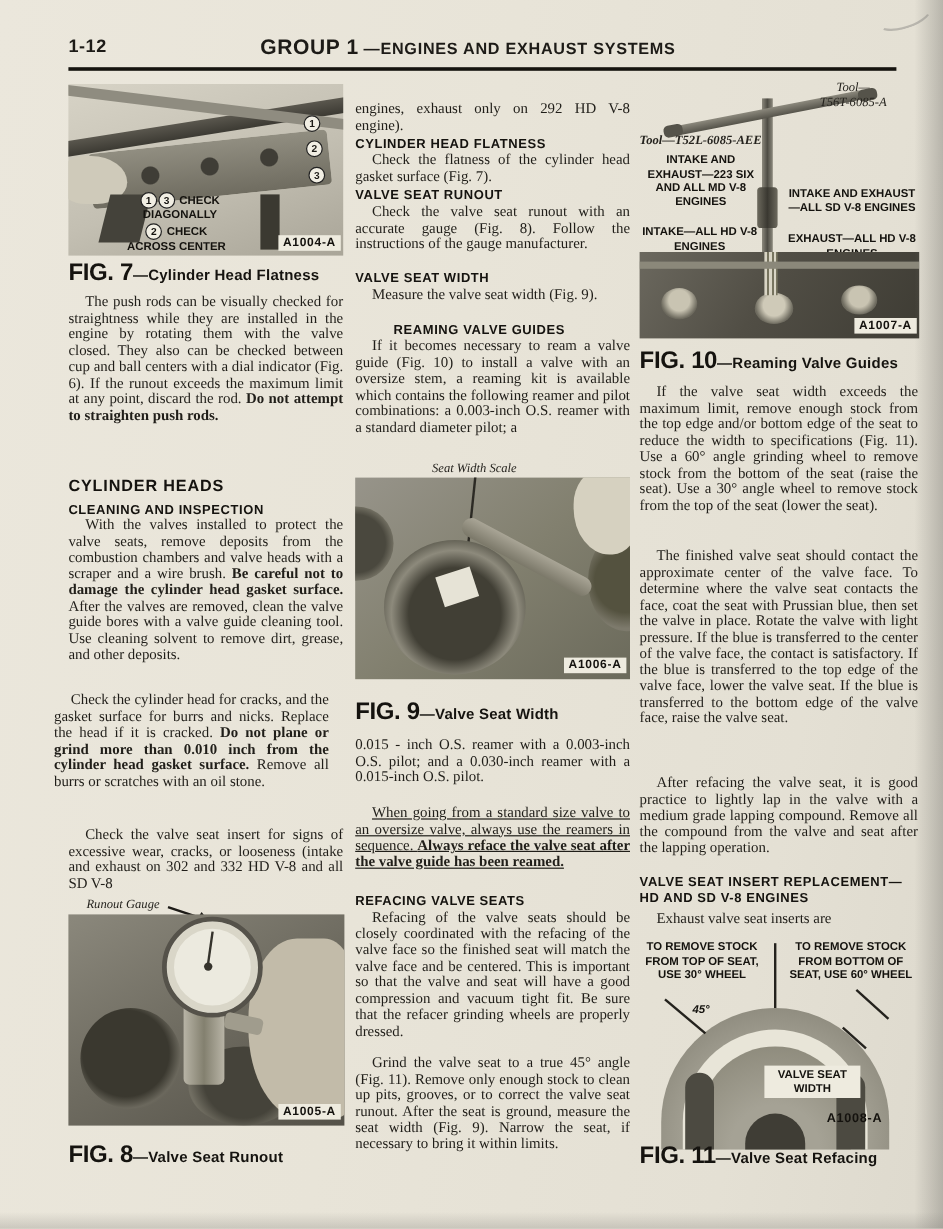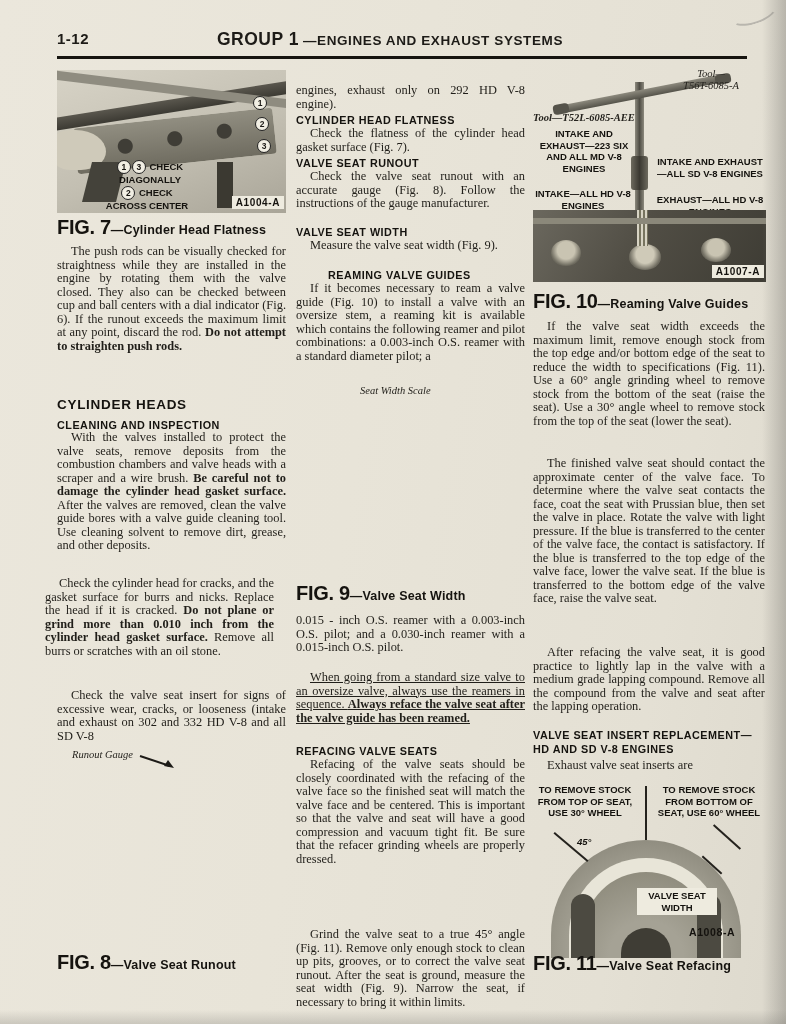--- a/index.html
+++ b/index.html
@@ -84,52 +84,73 @@
     <span>Check the cylinder head for cracks, and the gasket surface for burrs and nicks. Replace the head if it is cracked. </span><b>Do not plane or grind more than 0.010 inch from the cylinder head gasket surface.</b><span> Remove all burrs or scratches with an oil stone.</span>
   </div>
 
   <div class="abs body-text indent" style="left:57px;top:689px;width:229px;">Check the valve seat insert for signs of excessive wear, cracks, or looseness (intake and exhaust on 302 and 332 HD V-8 and all SD V-8</div>
 
   <div class="itlabel" style="left:72px;top:749px;">Runout Gauge</div>
   <svg class="abs" style="left:138px;top:752px;" width="40" height="18">
     <line x1="2" y1="4" x2="32" y2="14" stroke="#1d1b17" stroke-width="2"></line>
     <polygon points="36,16 26,14 30,8" fill="#1d1b17"></polygon>
   </svg>
+  <div class="photo" style="left:57px;top:762px;width:230px;height:176px;background:linear-gradient(150deg,#8b887c 0%,#6e6b60 50%,#545148 100%);">
+    <div class="shape" style="left:10px;top:78px;width:84px;height:84px;border-radius:50%;background:radial-gradient(circle at 45% 45%,#3a382f 55%,#6b685d 70%,#4a473f 100%);"></div>
+    <div class="shape" style="left:100px;top:110px;width:92px;height:66px;border-radius:50%;background:radial-gradient(circle at 50% 40%,#45433a 55%,#716e62 75%);"></div>
+    <div class="shape" style="left:150px;top:20px;width:90px;height:150px;background:#c2bba9;border-radius:45% 30% 20% 50%;"></div>
+    <div class="shape" style="left:96px;top:62px;width:34px;height:80px;background:linear-gradient(90deg,#b8b4a6,#83806f,#b8b4a6);border-radius:5px;"></div>
+    <div class="shape" style="left:78px;top:2px;width:76px;height:76px;border-radius:50%;background:#eceadf;border:4px solid #55524a;box-shadow:inset 0 0 0 6px #d9d6c8;"></div>
+    <div class="shape" style="left:115px;top:14px;width:2px;height:30px;background:#35332c;transform-origin:bottom center;transform:rotate(8deg);"></div>
+    <div class="shape" style="left:113px;top:40px;width:7px;height:7px;border-radius:50%;background:#35332c;"></div>
+    <div class="shape" style="left:130px;top:84px;width:32px;height:14px;background:#a09c8d;border-radius:4px;transform:rotate(12deg);"></div>
+    <div class="chip" style="right:3px;bottom:5px;">A1005-A</div>
+  </div>
   <div class="abs figcap" style="left:57px;top:951px;">
     <span class="figno">FIG. 8</span><span class="figtitle">—Valve Seat Runout</span>
   </div>
 
   <div class="abs body-text" style="left:296px;top:84px;width:229px;">engines, exhaust only on 292 HD V-8 engine).</div>
 
   <div class="abs sub-head" style="left:296px;top:114px;">CYLINDER HEAD FLATNESS</div>
   <div class="abs body-text indent" style="left:296px;top:127px;width:229px;">Check the flatness of the cylinder head gasket surface (Fig. 7).</div>
 
   <div class="abs sub-head" style="left:296px;top:157px;">VALVE SEAT RUNOUT</div>
   <div class="abs body-text indent" style="left:296px;top:170px;width:229px;">Check the valve seat runout with an accurate gauge (Fig. 8). Follow the instructions of the gauge manufacturer.</div>
 
   <div class="abs sub-head" style="left:296px;top:226px;">VALVE SEAT WIDTH</div>
   <div class="abs body-text indent" style="left:296px;top:239px;width:229px;">Measure the valve seat width (Fig. 9).</div>
 
   <div class="abs sub-head" style="left:296px;top:269px;padding-left:32px;">REAMING VALVE GUIDES</div>
   <div class="abs body-text indent" style="left:296px;top:282px;width:229px;">If it becomes necessary to ream a valve guide (Fig. 10) to install a valve with an oversize stem, a reaming kit is available which contains the following reamer and pilot combinations: a 0.003-inch O.S. reamer with a standard diameter pilot; a</div>
 
   <div class="itlabel" style="left:360px;top:385px;">Seat Width Scale</div>
+  <div class="photo" style="left:296px;top:398px;width:229px;height:168px;background:linear-gradient(140deg,#97948a 0%,#82806f 50%,#6b6a5b 100%);">
+    <div class="shape" style="left:96px;top:-4px;width:2px;height:66px;background:#2c2a24;transform:rotate(6deg);"></div>
+    <div class="shape" style="left:24px;top:52px;width:118px;height:112px;border-radius:50%;background:radial-gradient(circle at 50% 55%,#413f35 45%,#8d8a7c 62%,#5b594d 75%);"></div>
+    <div class="shape" style="left:-30px;top:24px;width:62px;height:62px;border-radius:50%;background:radial-gradient(circle,#4a483e 55%,#7d7a6c 75%);"></div>
+    <div class="shape" style="left:194px;top:44px;width:64px;height:84px;border-radius:50%;background:radial-gradient(circle,#54523f 50%,#7d7a6c 75%);"></div>
+    <div class="shape" style="left:90px;top:30px;width:120px;height:16px;background:linear-gradient(#a9a596,#7b7869);border-radius:8px;transform:rotate(28deg);transform-origin:left center;"></div>
+    <div class="shape" style="left:70px;top:78px;width:30px;height:26px;background:#e6e3d6;transform:rotate(-18deg);"></div>
+    <div class="shape" style="left:182px;top:-6px;width:54px;height:70px;background:#d6d1c0;border-radius:40% 20% 40% 55%;"></div>
+    <div class="chip" style="right:3px;bottom:5px;">A1006-A</div>
+  </div>
   <div class="abs figcap" style="left:296px;top:582px;">
     <span class="figno">FIG. 9</span><span class="figtitle">—Valve Seat Width</span>
   </div>
 
   <div class="abs body-text" style="left:296px;top:614px;width:229px;">0.015 - inch O.S. reamer with a 0.003-inch O.S. pilot; and a 0.030-inch reamer with a 0.015-inch O.S. pilot.</div>
 
   <div class="abs body-text indent" style="left:296px;top:671px;width:229px;text-decoration:underline;">
     <span>When going from a standard size valve to an oversize valve, always use the reamers in sequence. </span><b>Always reface the valve seat after the valve guide has been reamed.</b>
   </div>
 
   <div class="abs sub-head" style="left:296px;top:745px;">REFACING VALVE SEATS</div>
   <div class="abs body-text indent" style="left:296px;top:758px;width:229px;">Refacing of the valve seats should be closely coordinated with the refacing of the valve face so the finished seat will match the valve face and be centered. This is important so that the valve and seat will have a good compression and vacuum tight fit. Be sure that the refacer grinding wheels are properly dressed.</div>
-  <div class="abs body-text indent" style="left:296px;top:928px;width:229px;">Grind the valve seat to a true 45° angle (Fig. 11). Remove only enough stock to clean up pits, grooves, or to correct the valve seat runout. After the seat is ground, measure the seat width (Fig. 9). Narrow the seat, if necessary to bring it within limits.</div>
+  <div class="abs body-text indent" style="left:296px;top:879px;width:229px;">Grind the valve seat to a true 45° angle (Fig. 11). Remove only enough stock to clean up pits, grooves, or to correct the valve seat runout. After the seat is ground, measure the seat width (Fig. 9). Narrow the seat, if necessary to bring it within limits.</div>
 
   <div class="abs" style="left:533px;top:68px;width:233px;height:240px;">
 
     <div class="shape" style="left:102px;top:14px;width:9px;height:128px;background:linear-gradient(90deg,#8c897d,#4e4c44,#8c897d);"></div>
     <div class="shape" style="left:28px;top:22px;width:160px;height:8px;background:linear-gradient(#8c897d,#55534a);border-radius:4px;transform:rotate(-11deg);"></div>
     <div class="shape" style="left:20px;top:36px;width:16px;height:10px;background:#55534a;border-radius:4px;transform:rotate(-11deg);"></div>
     <div class="shape" style="left:182px;top:6px;width:16px;height:10px;background:#55534a;border-radius:4px;transform:rotate(-11deg);"></div>
     <div class="shape" style="left:98px;top:88px;width:17px;height:34px;background:linear-gradient(90deg,#6d6a5e,#3a3831,#6d6a5e);border-radius:3px;"></div>
 
     <div class="itlabel" style="left:128px;top:0px;width:100px;text-align:center;white-space:normal;">

